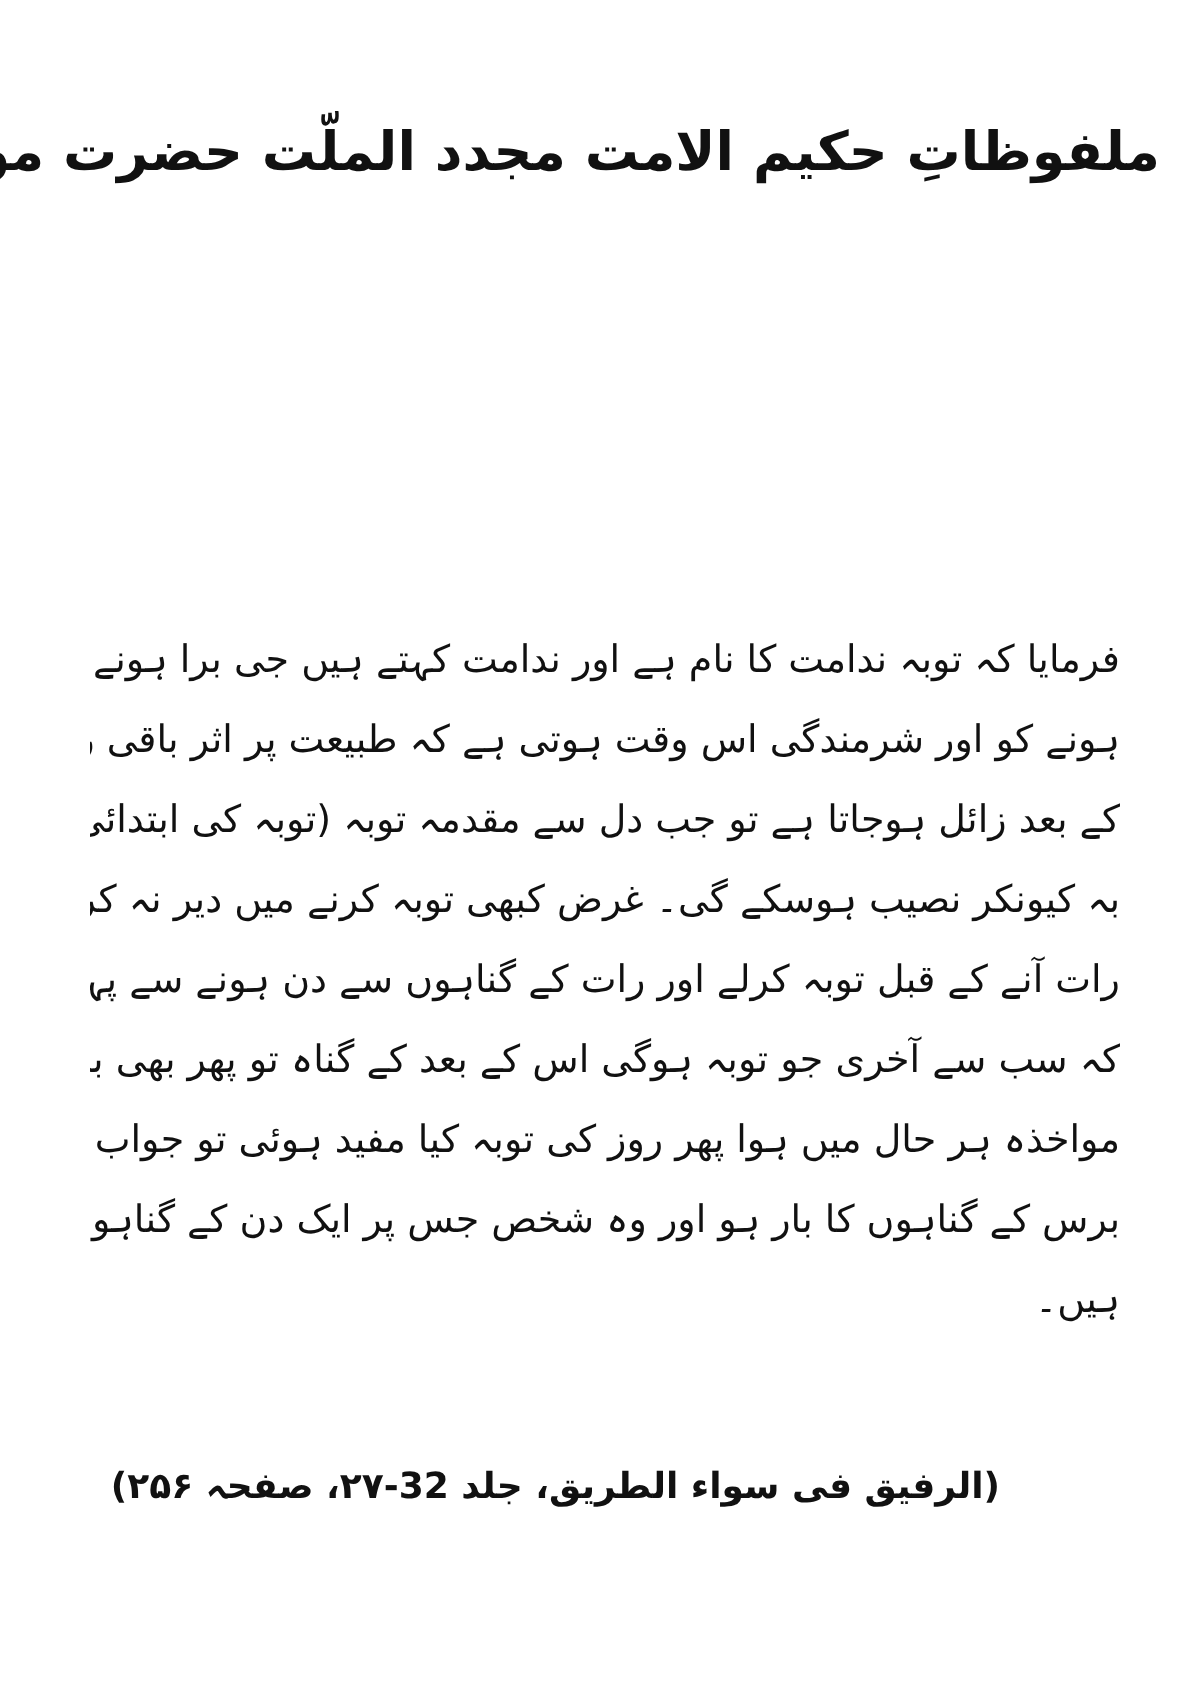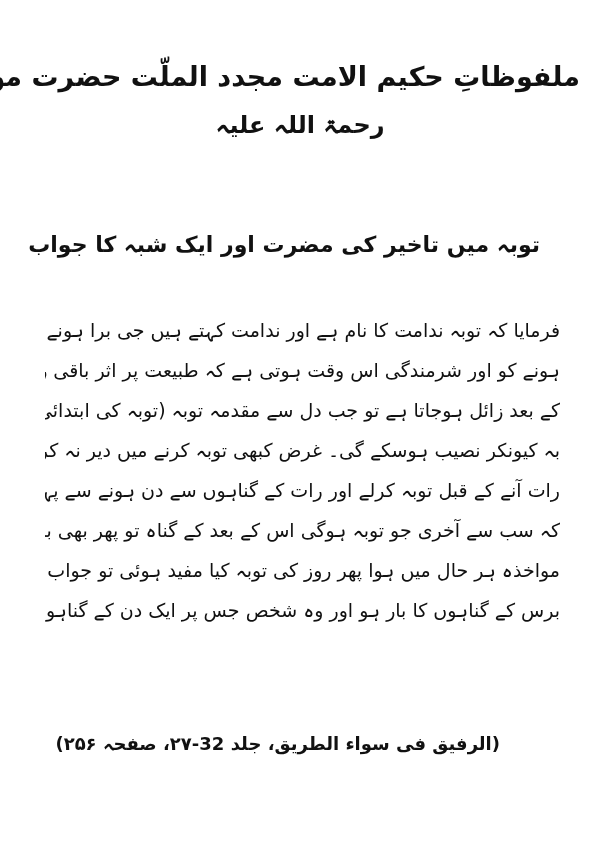--- a/index.html
+++ b/index.html
@@ -77,30 +77,29 @@
       white-space: nowrap;
     }
   </style>
 </head>
 <body>
 
 <div class="page">
 
   <div class="title-line title-1">ملفوظاتِ حکیم الامت مجدد الملّت حضرت مولانا محمد اشرف علی تھانوی</div>
 
-  <div class="title-line title-2">رحمۃ اللہ علیہ</div>
 
-  <div class="heading">توبہ میں تاخیر کی مضرت اور ایک شبہ کا جواب</div>
 
   <div class="body-text">
     <div class="body-line">فرمایا کہ توبہ ندامت کا نام ہے اور ندامت کہتے ہیں جی برا ہونے اور قصور پر شرمندہ</div>
     <div class="body-line">ہونے کو اور شرمندگی اس وقت ہوتی ہے کہ طبیعت پر اثر باقی رہے اور اثر تھوڑے دنوں</div>
     <div class="body-line">کے بعد زائل ہوجاتا ہے تو جب دل سے مقدمہ توبہ (توبہ کی ابتدائی بات) ہی نکل گیا تو تو</div>
     <div class="body-line">بہ کیونکر نصیب ہوسکے گی۔ غرض کبھی توبہ کرنے میں دیر نہ کرے بلکہ دن کے گناہوں سے</div>
     <div class="body-line">رات آنے کے قبل توبہ کرلے اور رات کے گناہوں سے دن ہونے سے پہلے۔ اور اگر کہو</div>
     <div class="body-line">کہ سب سے آخری جو توبہ ہوگی اس کے بعد کے گناہ تو پھر بھی بلا توبہ کے رہ جائیں گے تو</div>
     <div class="body-line">مواخذہ ہر حال میں ہوا پھر روز کی توبہ کیا مفید ہوئی تو جواب یہ ہے کہ کیا وہ شخص جس پر دس</div>
     <div class="body-line">برس کے گناہوں کا بار ہو اور وہ شخص جس پر ایک دن کے گناہوں کا بار ہو برابر ہوسکتے</div>
+    <div class="body-line last">ہیں۔</div>
   </div>
 
   <div class="citation">(الرفیق فی سواء الطریق، جلد 32-۲۷، صفحہ ۲۵۶)</div>
 
 </div>
 
 </body></html>

